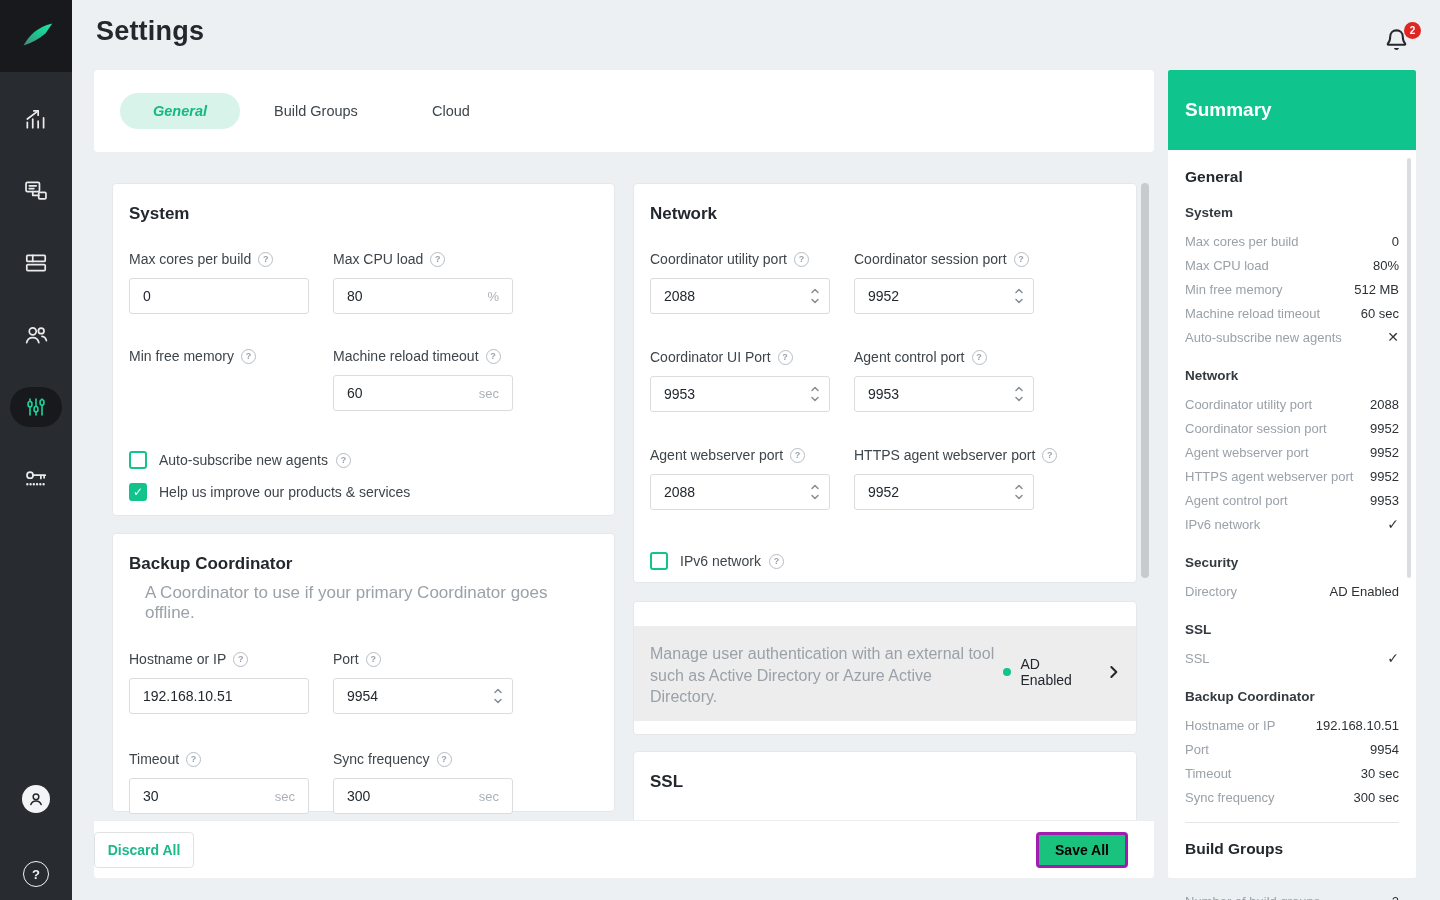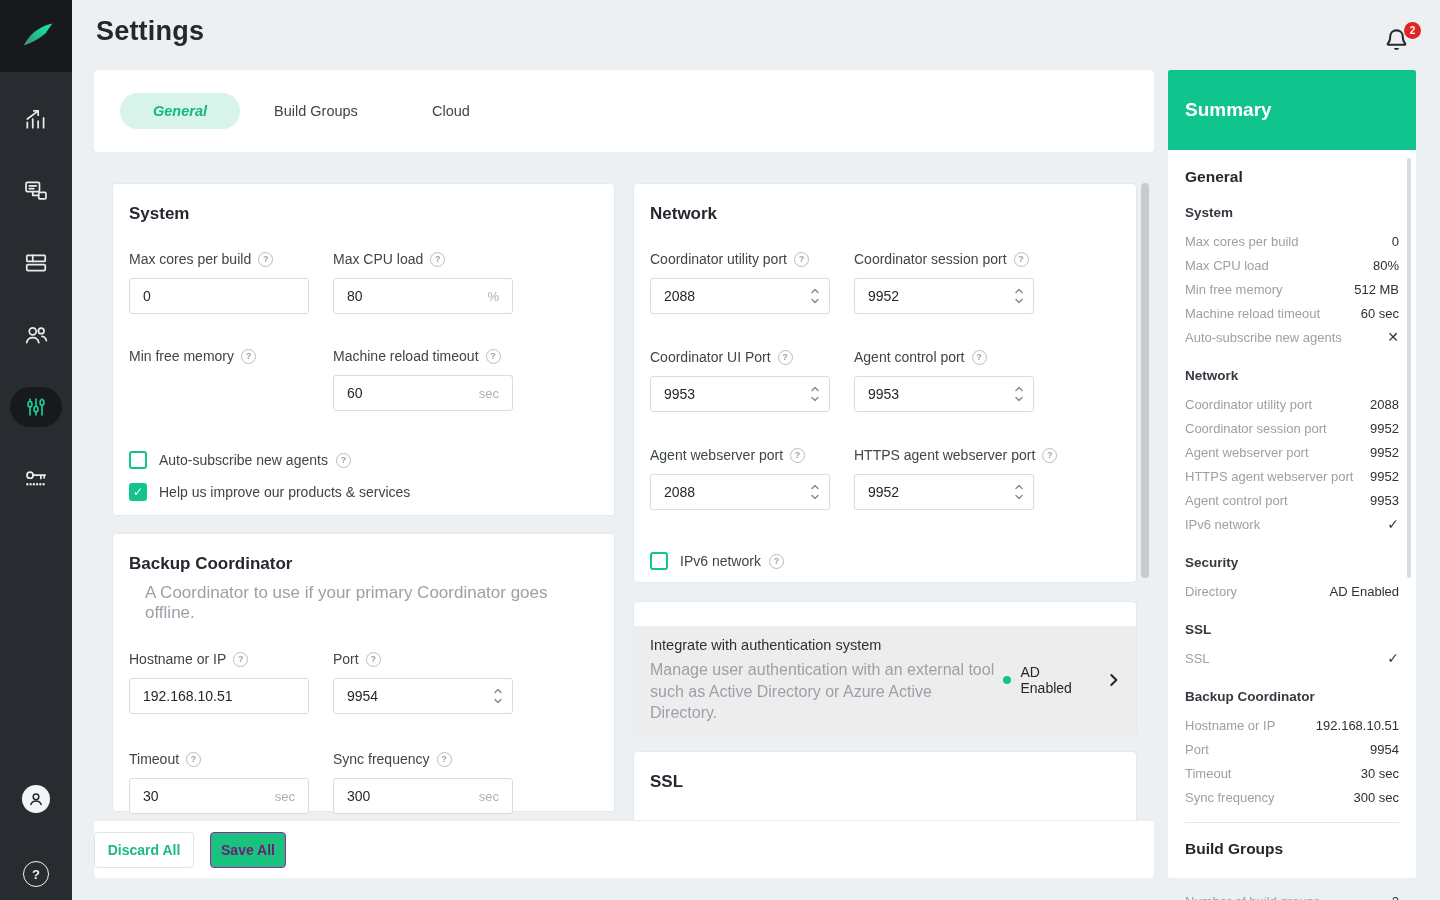--- a/index.html
+++ b/index.html
@@ -56,24 +56,24 @@
   .auth-row-desc { margin-top:6px; font-size:16px; line-height:1.35; color:#9AA1A8; max-width:360px; }
   .auth-status { display:flex; align-items:center; gap:10px; }
   .status-dot { width:8px; height:8px; border-radius:50%; background:#12C48B; }
   .auth-status-label { font-size:14px; color:#23282E; }
 
   
   #main-scroll-thumb { position:absolute; left:1141px; top:183px; width:8px; height:395px; border-radius:4px; background:#C7CBCE; z-index:4; cursor:pointer; }
   #summary-scroll-thumb { position:absolute; left:1407px; top:158px; width:4px; height:420px; border-radius:2px; background:#DADDDF; z-index:8; cursor:pointer; }
 
   
-  #bottom-bar { position:absolute; left:94px; top:820px; width:1060px; height:58px; background:#fff; border-top:1px solid #ECEFF0; border-radius:0 0 4px 4px; display:flex; align-items:center; justify-content:flex-start; gap:16px; padding-right:26px; z-index:5; }
+  #bottom-bar { position:absolute; left:94px; top:820px; width:1060px; height:58px; background:#fff; border-top:1px solid #ECEFF0; border-radius:0 0 4px 4px; display:flex; align-items:center; justify-content:space-between; gap:16px; padding-right:26px; z-index:5; }
   .btn { height:36px; border-radius:4px; font-size:14px; font-weight:700; display:flex; align-items:center; justify-content:center; cursor:pointer; }
   #btn-discard { width:100px; background:#fff; border:1px solid #DFE3E6; color:#1CB988; }
-  #btn-save { width:76px; background:#19C37E; border:1px solid #a21caf; color:#701a75; }
+  #btn-save { width:92px; background:#19C37E; border:3px solid #a21caf; color:#000000; }
 
   
   #summary { position:absolute; left:1168px; top:70px; width:248px; height:808px; background:#fff; z-index:7; border-radius:0 0 2px 2px; }
   #summary-header { height:80px; background:#10C48E; border-radius:2px 2px 0 0; display:flex; align-items:center; padding-left:17px; color:#fff; font-size:19px; font-weight:700; }
   #summary-body { padding:0 17px; }
   .s-heading { margin-top:18px; font-size:15.5px; font-weight:700; color:#23282E; }
   .s-sub { margin-top:19px; font-size:13.5px; font-weight:700; color:#343A40; }
   .srow { display:flex; justify-content:space-between; align-items:center; height:24px; margin-top:0; }
   .srow:first-of-type { margin-top:0; }
   .srow-label { font-size:13px; color:#9AA1A8; }
@@ -364,21 +364,20 @@
       <span class="checkbox"></span>
       <span>IPv6 network</span>
       <span class="help" style="margin-left:-4px">?</span>
     </div>
   </div>
 </section>
 
 <section class="card" id="card-auth">
   <div class="auth-row">
     <div>
-      <div class="auth-row-title">Integrate with authentication system</div>
       <div class="auth-row-desc">Manage user authentication with an external tool such as Active Directory or Azure Active Directory.</div>
     </div>
     <div class="auth-status">
       <span class="status-dot"></span>
       <span class="auth-status-label">AD Enabled</span>
       <svg width="13" height="14" viewBox="0 0 12 14" style="stroke:#23282E; fill:none; stroke-width:2; stroke-linecap:round; stroke-linejoin:round; margin-left:4px;">
           <path d="M4 2l5 5-5 5"></path>
         </svg>
     </div>
   </div>

